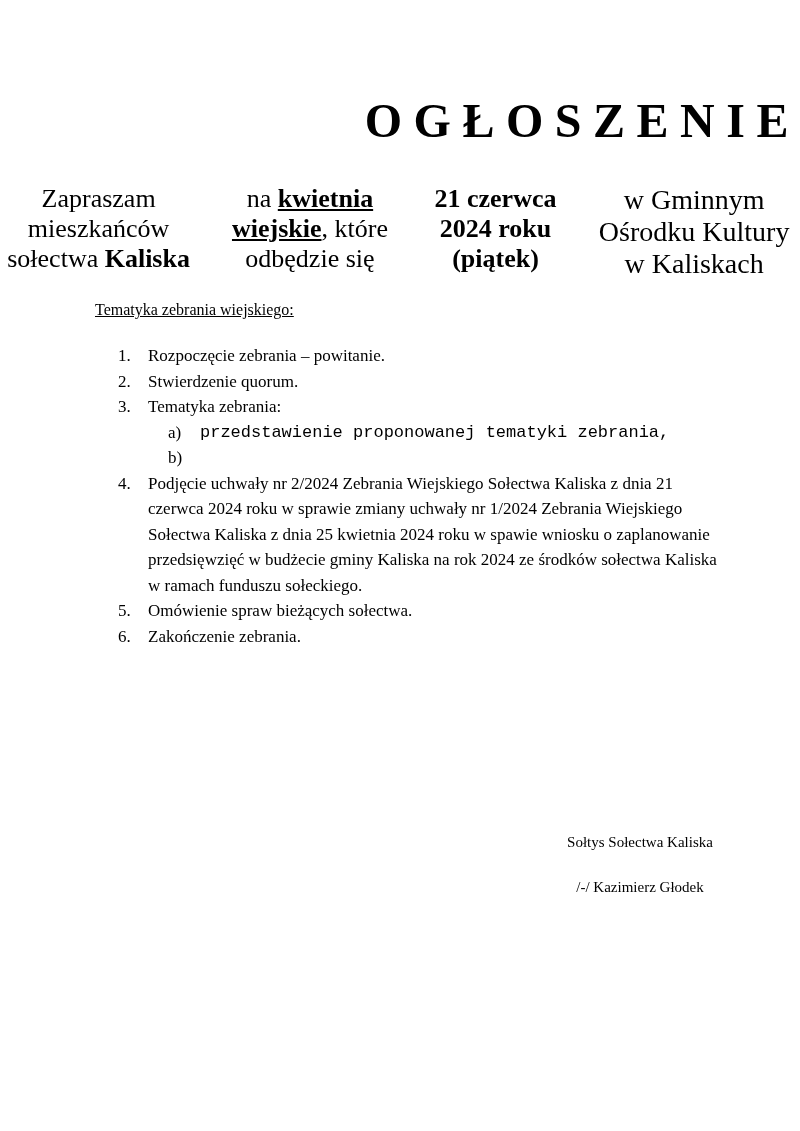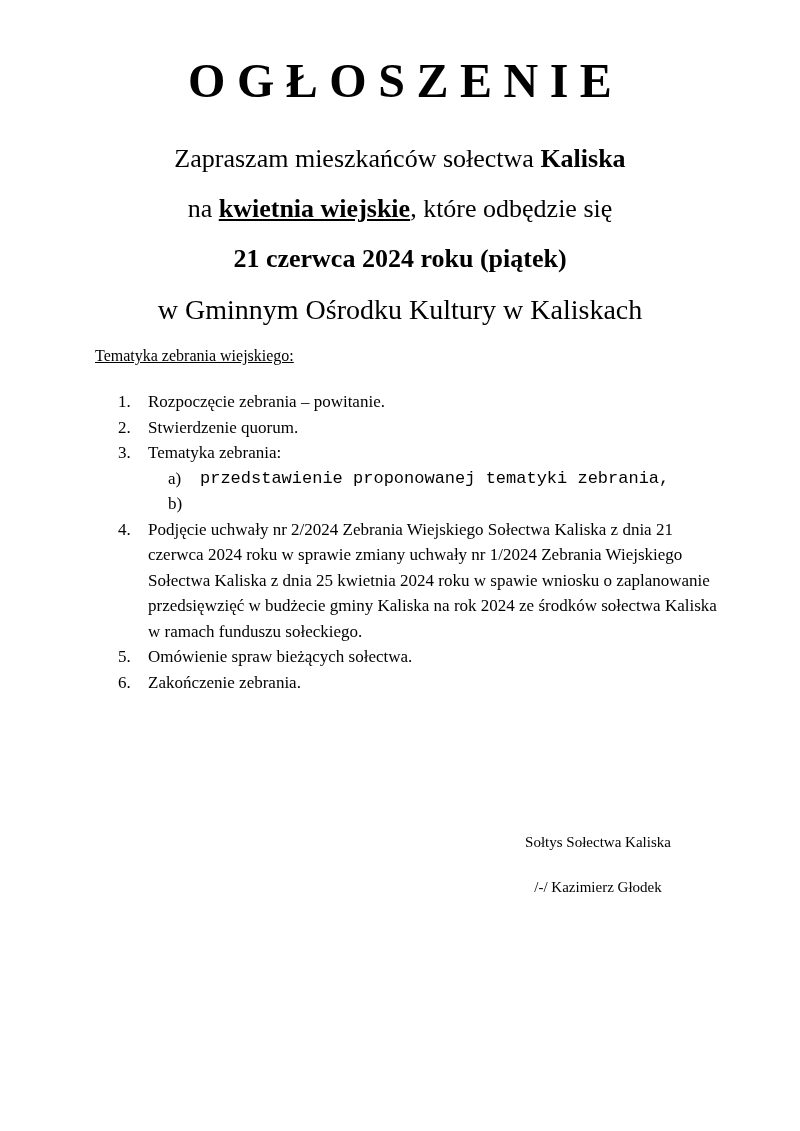--- a/index.html
+++ b/index.html
@@ -6,32 +6,32 @@
   .page {
     position: relative;
     width: 800px;
     height: 1131px;
     background: #ffffff;
     color: #000000;
     font-family: "Liberation Serif", "DejaVu Serif", serif;
     overflow: hidden;
   }
   .title {
-    padding-top: 56px;
+    padding-top: 96px;
     padding-left: 0.24em; 
-    text-align: center;
+    text-align: right;
     font-size: 48px;
     line-height: 1.05;
     font-weight: 700;
     letter-spacing: 0.24em;
   }
   .invitation {
     margin-top: 38px;
     display: flex;
-    flex-direction: column;
+    flex-direction: row;
     gap: 20px;
     text-align: center;
     font-size: 26px;
     line-height: 30px;
   }
   .invitation .bold { font-weight: 700; }
   .invitation .bold-underline { font-weight: 700; text-decoration: underline; }
   .line-bold { font-weight: 700; }
   .line-place { font-weight: 400; font-size: 28px; line-height: 32px; }
   .agenda { margin: 20px 0 0 95px; }
@@ -56,21 +56,21 @@
   .item-text { flex: 1 1 auto; max-width: 575px; }
   .sub-item { display: flex; align-items: flex-start; }
   .sub-letter {
     flex: 0 0 32px;
     margin-left: 73px;
     text-align: left;
   }
   .sub-text { flex: 1 1 auto; font-family: Liberation Mono, monospace; }
   .signature {
     position: absolute;
-    left: 478px;
+    left: 520px;
     top: 833px;
     width: 240px;
     text-align: center;
     font-size: 15px;
     line-height: 18px;
   }
   .signature-name { margin-top: 27px; }
 </style>
 </head>
 <body>

